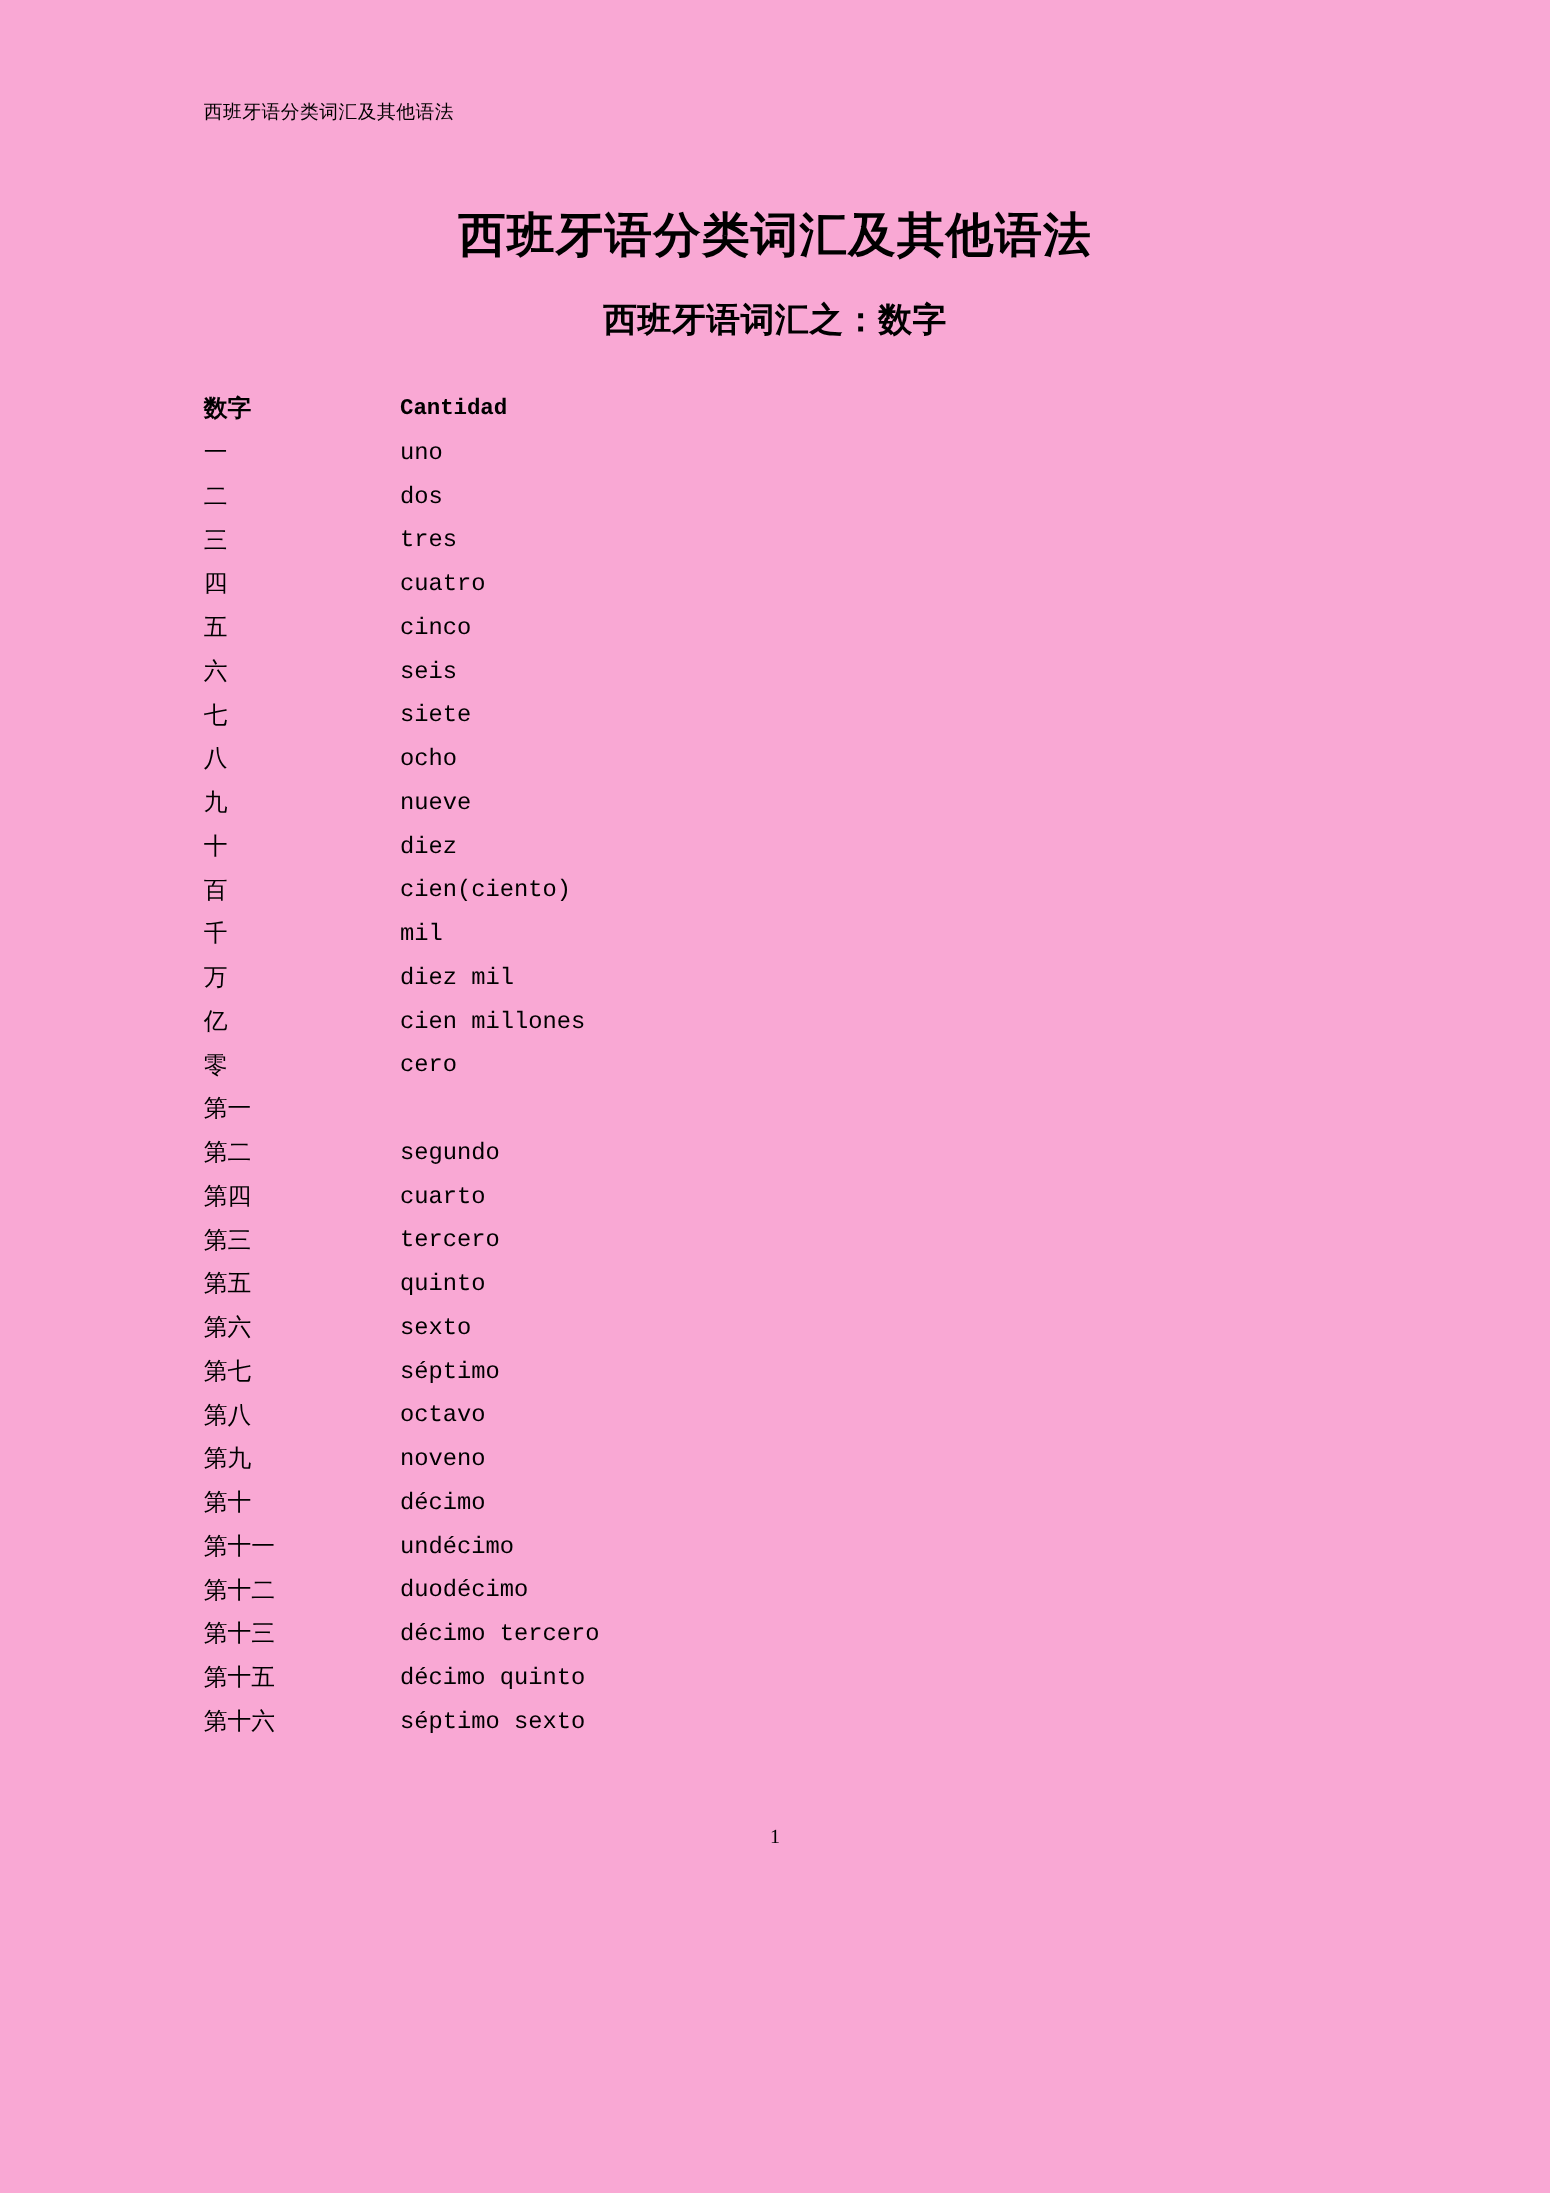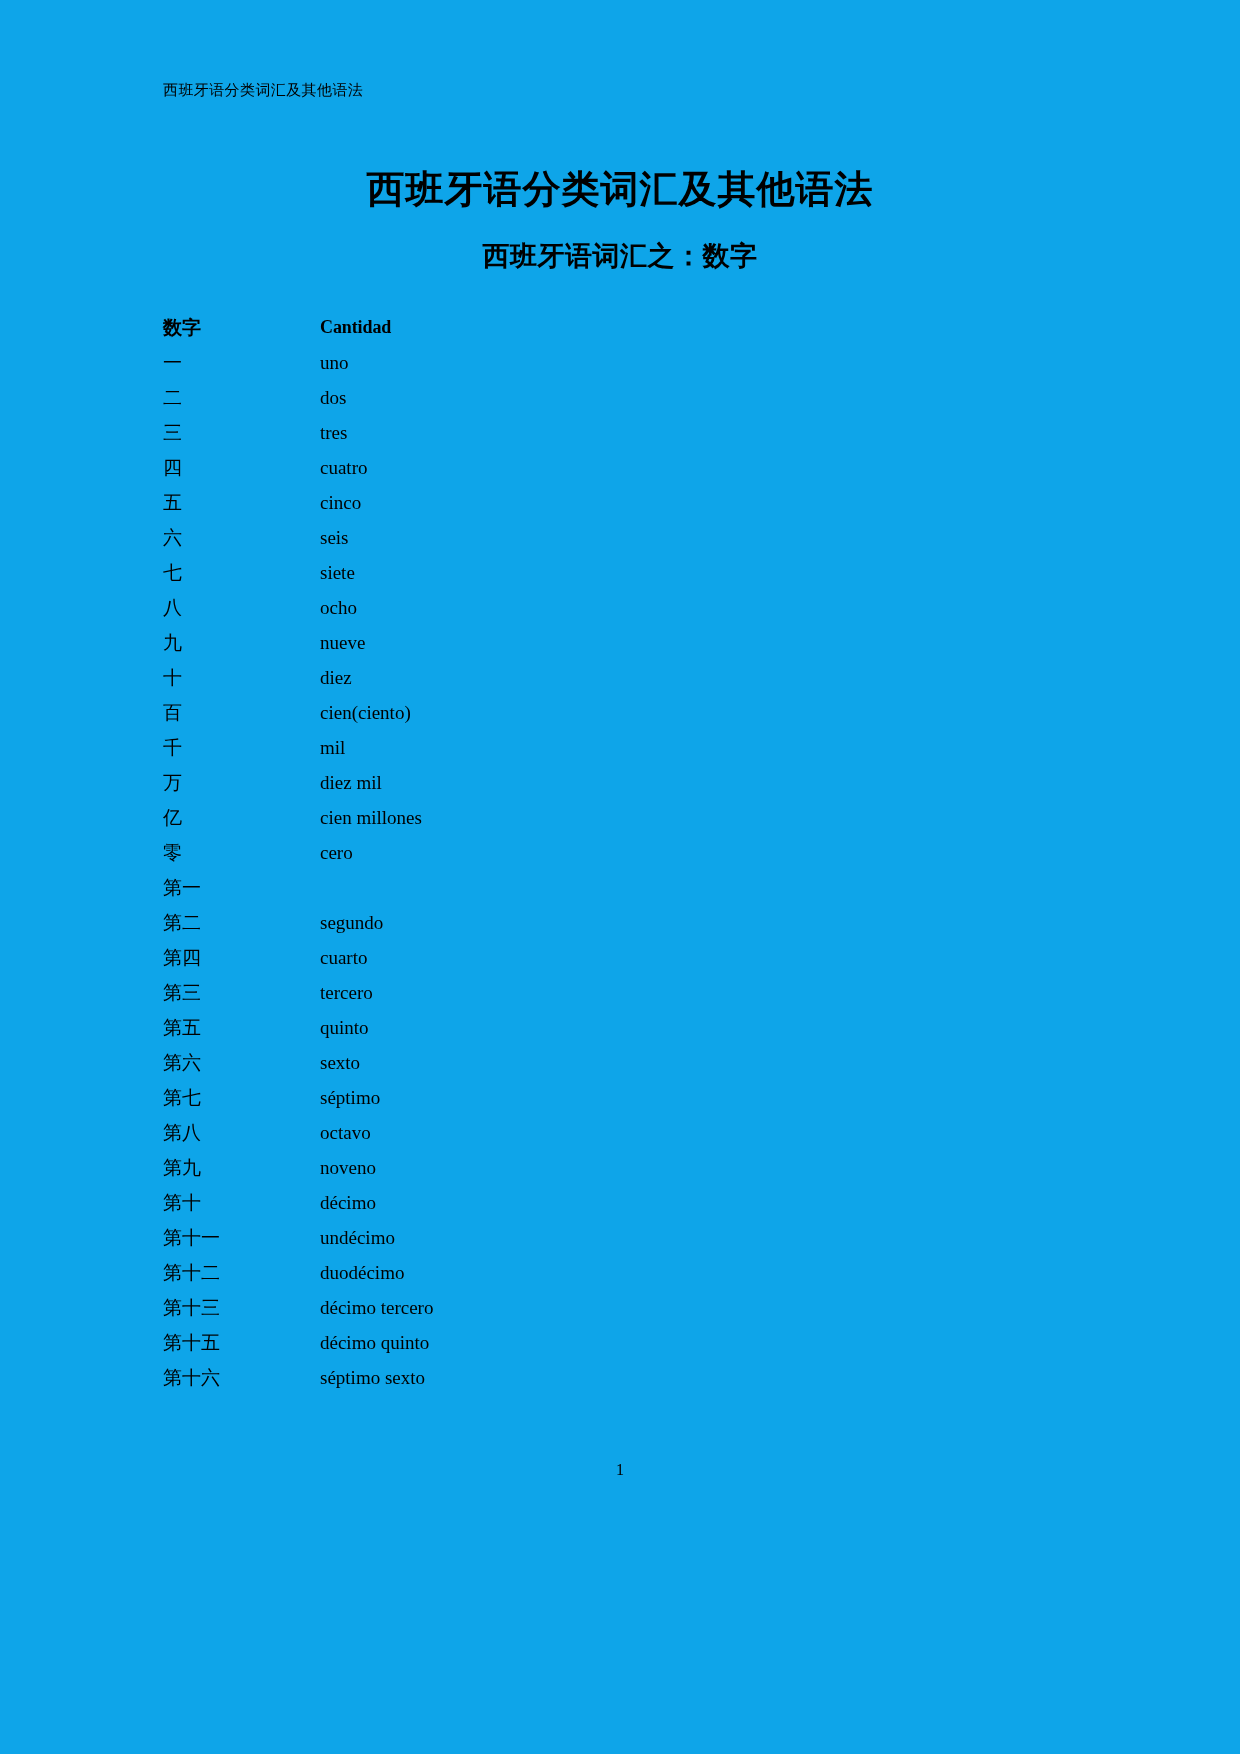--- a/index.html
+++ b/index.html
@@ -9,21 +9,21 @@
   }
   body {
     font-family: "Liberation Sans", sans-serif;
     color: #000000;
   }
   .page {
     position: relative;
     width: 1240px;
     height: 1754px;
     margin: 0 auto;
-    background: #0ea5e9;
+    background: #f9a8d4;
     box-sizing: border-box;
     overflow: hidden;
   }
 
   
   .running-header {
     position: absolute;
     left: 163px;
     top: 80px;
     font-family: "Liberation Serif", "DejaVu Serif", serif;
@@ -75,21 +75,21 @@
   .col-cn {
     width: 157px;
     flex: 0 0 157px;
     font-family: "Liberation Serif", "DejaVu Serif", serif;
     font-size: 19px;
     line-height: 35px;
     white-space: nowrap;
   }
   .col-es {
     flex: 1 1 auto;
-    font-family: Liberation Serif, serif;
+    font-family: Liberation Mono, monospace;
     font-size: 19px;
     line-height: 35px;
     white-space: nowrap;
   }
   .vocab-row.header-row .col-cn {
     font-weight: bold;
     font-size: 19px;
   }
   .vocab-row.header-row .col-es {
     font-weight: bold;

